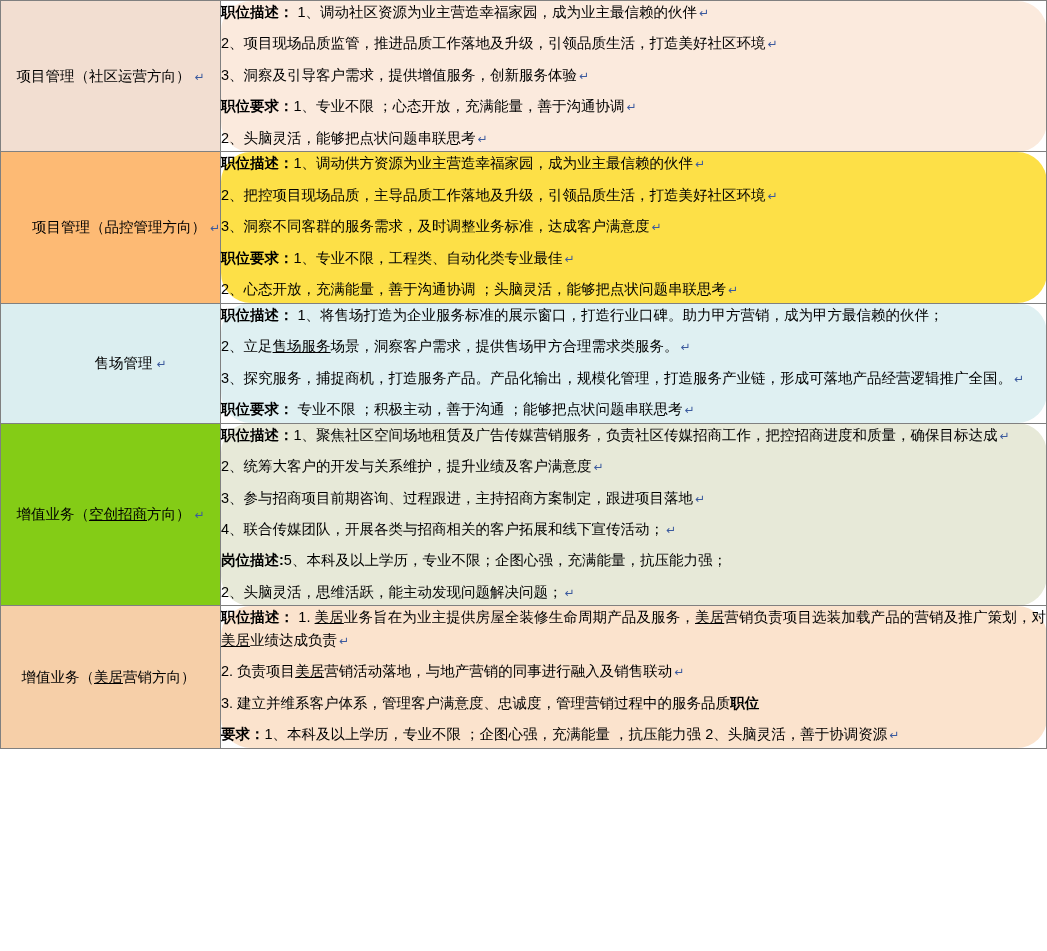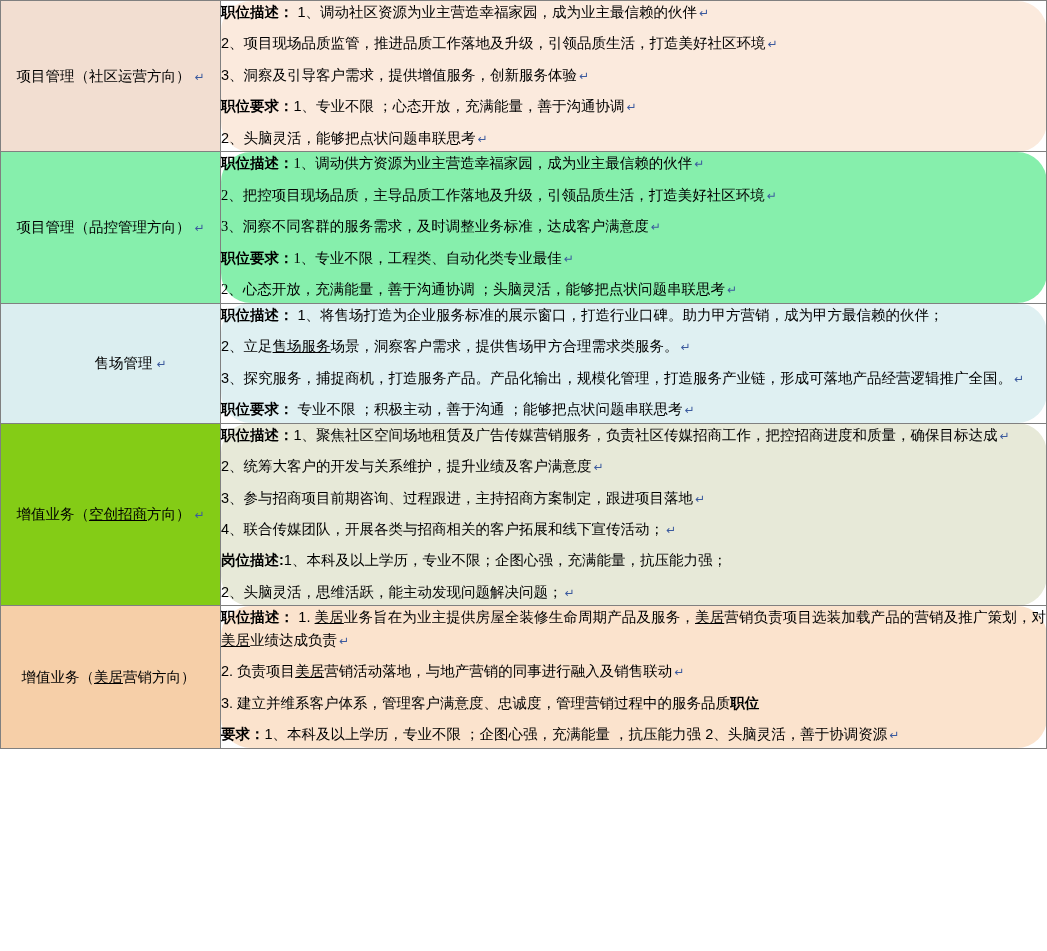--- a/index.html
+++ b/index.html
@@ -74,24 +74,24 @@
       <td class="detail-cell" style="background:#fbeadd;">
         <p class="line"><span class="lbl">职位描述：</span><span>  1、调动社区资源为业主营造幸福家园，成为业主最信赖的伙伴</span><span class="pilcrow">↵</span></p>
         <p class="line"><span class="lbl"></span><span>2、项目现场品质监管，推进品质工作落地及升级，引领品质生活，打造美好社区环境</span><span class="pilcrow">↵</span></p>
         <p class="line"><span class="lbl"></span><span>3、洞察及引导客户需求，提供增值服务，创新服务体验</span><span class="pilcrow">↵</span></p>
         <p class="line"><span class="lbl">职位要求：</span><span>1、专业不限 ；心态开放，充满能量，善于沟通协调</span><span class="pilcrow">↵</span></p>
         <p class="line"><span class="lbl"></span><span>2、头脑灵活，能够把点状问题串联思考</span><span class="pilcrow">↵</span></p>
       </td>
     </tr>
 
     <tr>
-      <td class="role-cell" style="background:#86efac;">
+      <td class="role-cell" style="background:#fdba74;text-align:right;">
         <span>项目管理（品控管理方向）</span><span class="pilcrow-r">↵</span>
       </td>
-      <td class="detail-cell" style="background:#86efac;font-family:Liberation Serif, serif;">
+      <td class="detail-cell" style="background:#fde047;">
         <p class="line"><span class="lbl">职位描述：</span><span>1、调动供方资源为业主营造幸福家园，成为业主最信赖的伙伴</span><span class="pilcrow">↵</span></p>
         <p class="line"><span class="lbl"></span><span>2、把控项目现场品质，主导品质工作落地及升级，引领品质生活，打造美好社区环境</span><span class="pilcrow">↵</span></p>
         <p class="line"><span class="lbl"></span><span>3、洞察不同客群的服务需求，及时调整业务标准，达成客户满意度</span><span class="pilcrow">↵</span></p>
         <p class="line"><span class="lbl">职位要求：</span><span>1、专业不限，工程类、自动化类专业最佳</span><span class="pilcrow">↵</span></p>
         <p class="line"><span class="lbl"></span><span>2、心态开放，充满能量，善于沟通协调 ；头脑灵活，能够把点状问题串联思考</span><span class="pilcrow">↵</span></p>
       </td>
     </tr>
 
     <tr>
       <td class="role-cell" style="background:#dbeef0;padding-left:40px;">
@@ -107,21 +107,21 @@
 
     <tr>
       <td class="role-cell" style="background:#84cc16;">
         <span>增值业务（<span class="ulink">空创招商</span>方向）</span><span class="pilcrow-r">↵</span>
       </td>
       <td class="detail-cell" style="background:#e7e9d8;">
         <p class="line"><span class="lbl">职位描述：</span><span>1、聚焦社区空间场地租赁及广告传媒营销服务，负责社区传媒招商工作，把控招商进度和质量，确保目标达成</span><span class="pilcrow">↵</span></p>
         <p class="line"><span class="lbl"></span><span>2、统筹大客户的开发与关系维护，提升业绩及客户满意度</span><span class="pilcrow">↵</span></p>
         <p class="line"><span class="lbl"></span><span>3、参与招商项目前期咨询、过程跟进，主持招商方案制定，跟进项目落地</span><span class="pilcrow">↵</span></p>
         <p class="line"><span class="lbl"></span><span>4、联合传媒团队，开展各类与招商相关的客户拓展和线下宣传活动；</span><span class="pilcrow">↵</span></p>
-        <p class="line"><span class="lbl">岗位描述:</span><span>1、本科及以上学历，专业不限；企图心强，充满能量，抗压能力强；</span><span class="pilcrow"></span></p>
+        <p class="line"><span class="lbl">岗位描述:</span><span>5、本科及以上学历，专业不限；企图心强，充满能量，抗压能力强；</span><span class="pilcrow"></span></p>
         <p class="line"><span class="lbl"></span><span>2、头脑灵活，思维活跃，能主动发现问题解决问题；</span><span class="pilcrow">↵</span></p>
       </td>
     </tr>
 
     <tr>
       <td class="role-cell" style="background:#f6cfa8;">
         <span>增值业务（<span class="ulink">美居</span>营销方向）</span><span class="pilcrow-r"></span>
       </td>
       <td class="detail-cell" style="background:#fbe3cd;margin-top:24px;">
         <p class="line"><span class="lbl">职位描述：</span><span>  1. <span class="ulink">美居</span>业务旨在为业主提供房屋全装修生命周期产品及服务，<span class="ulink">美居</span>营销负责项目选装加载产品的营销及推广策划，对<span class="ulink">美居</span>业绩达成负责</span><span class="pilcrow">↵</span></p>

